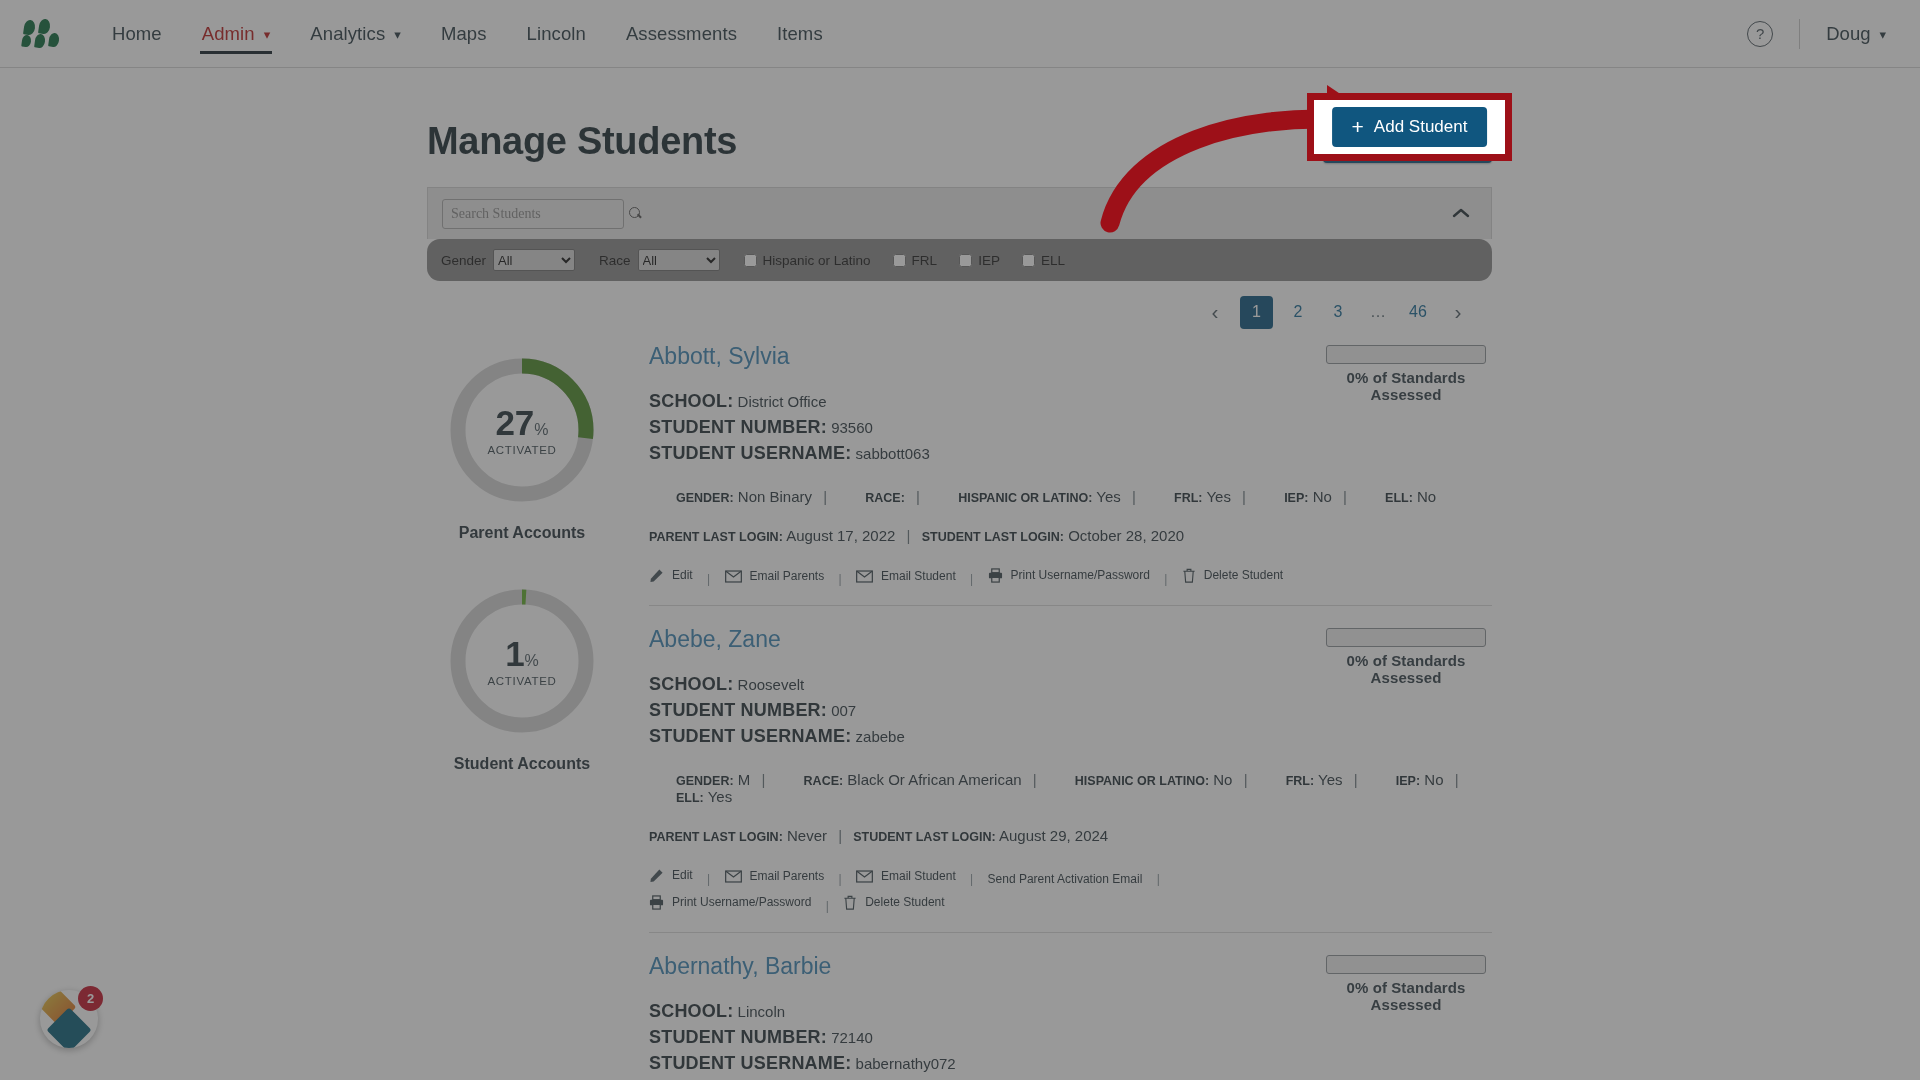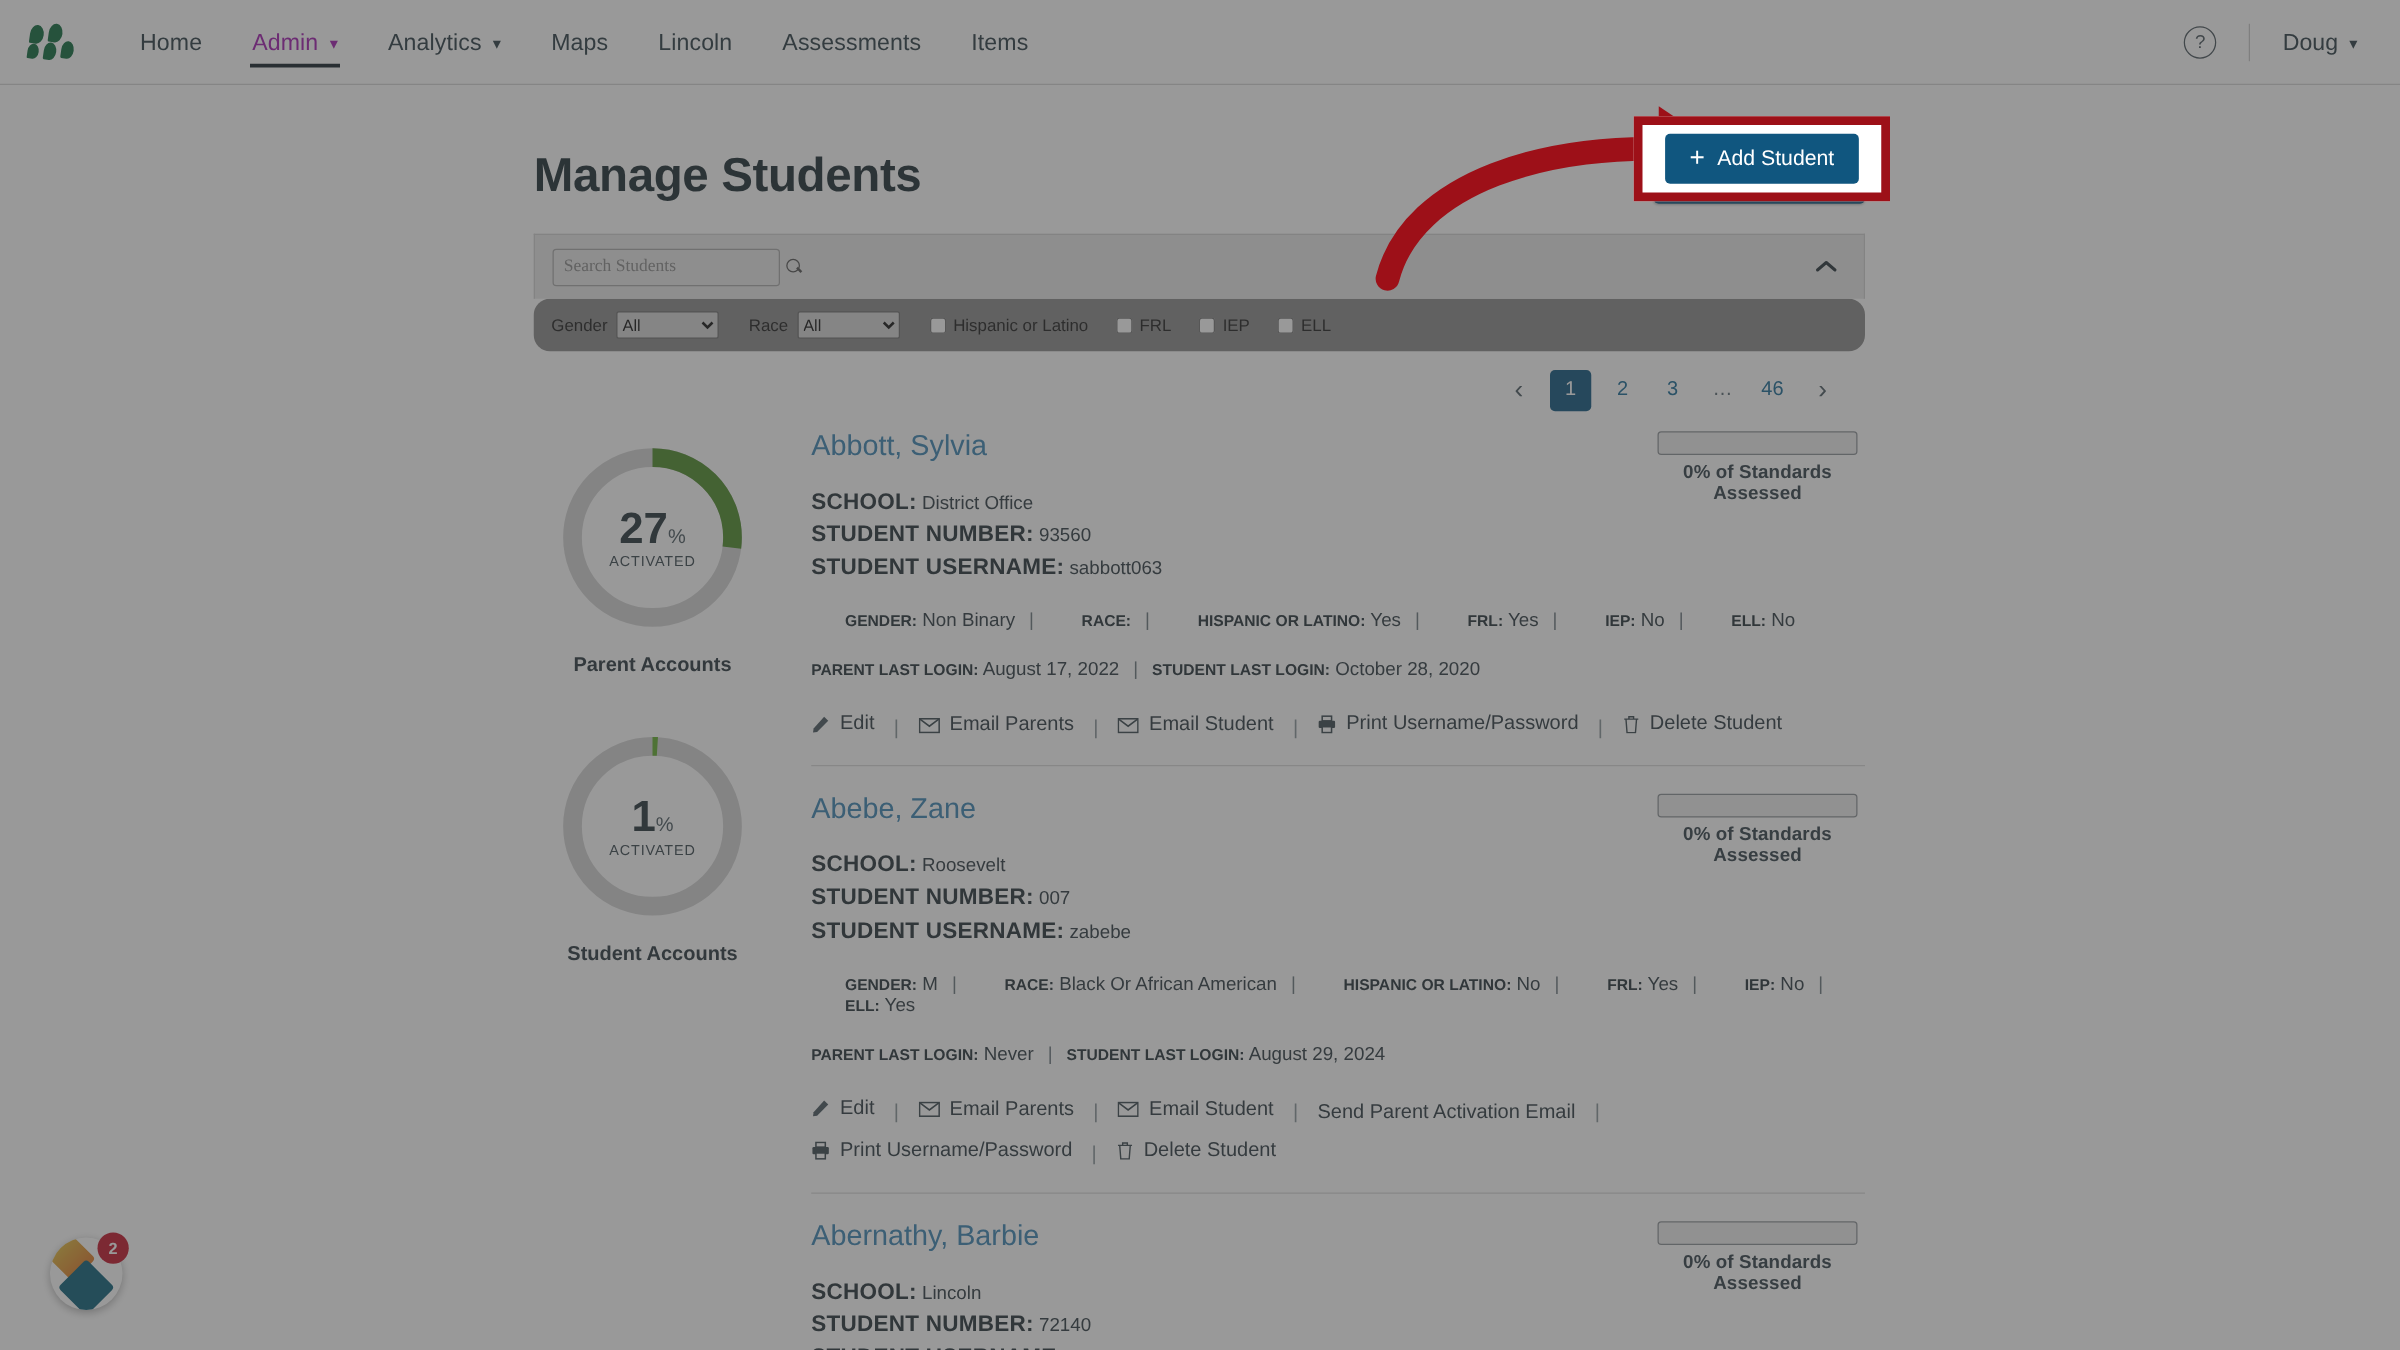--- a/index.html
+++ b/index.html
@@ -25,21 +25,21 @@
     display: flex; align-items: center; z-index: 10;
   }
   .logo { width: 44px; height: 30px; margin-left: 22px; margin-right: 26px; position: relative; }
   .leaf { position: absolute; background: #0f6b3d; border-radius: 60% 60% 60% 10%; transform: rotate(8deg); }
   .navitems { display: flex; align-items: center; height: 68px; }
   .navitem {
     position: relative; height: 68px; display: flex; align-items: center;
     padding: 0 20px; font-size: 18.5px; color: #2c3e46; cursor: pointer;
     letter-spacing: .1px;
   }
-  .navitem.active { color: #a21caf; }
+  .navitem.active { color: #b91c1c; }
   .navitem.active::after {
     content: ""; position: absolute; left: 18px; right: 18px; bottom: 14px;
     height: 3px; background: #16232b;
   }
   .caret { margin-left: 9px; font-size: 13px; line-height: 1; position: relative; top: 1px; }
   .nav-right { margin-left: auto; display: flex; align-items: center; padding-right: 34px; }
   .help-circle {
     width: 26px; height: 26px; border: 1.6px solid #4a565d; border-radius: 50%;
     display: flex; align-items: center; justify-content: center;
     font-size: 15px; color: #4a565d; cursor: pointer;
@@ -130,21 +130,21 @@
   .student { padding-bottom: 14px; border-bottom: 1px solid #d9d9d9; margin-bottom: 20px; position: relative; }
   .student:last-child { border-bottom: none; }
   .sname { font-size: 23px; color: #3d86b4; cursor: pointer; margin-bottom: 18px; }
   .meta { font-size: 15px; color: #2f3c43; line-height: 1.45; }
   .meta b { font-size: 18px; letter-spacing: .2px; color: #26333a; }
   .demo { margin-top: 22px; font-size: 15px; color: #2f3c43; }
   .demo b { font-size: 12.5px; color: #26333a; margin-left: 27px; }
   .sep { color: #6d7a81; margin: 0 7px; }
   .logins { margin-top: 22px; font-size: 15px; color: #2f3c43; }
   .logins b { font-size: 12.5px; color: #26333a; }
-  .actions { margin-top: 20px; font-size: 16px; color: #2f3c43; line-height: 1.9; }
+  .actions { margin-top: 20px; font-size: 12px; color: #2f3c43; line-height: 1.9; }
   .act { display: inline-flex; align-items: center; cursor: pointer; }
   .act .ico { margin-right: 8px; display: inline-flex; }
   .asep { color: #8b969c; margin: 0 11px; }
 
   .stdbar { position: absolute; right: 6px; top: 2px; width: 160px; text-align: center; }
   .bar { height: 19px; border: 1px solid #8d9297; border-radius: 3px; background: #efefef; }
   .barlbl { font-size: 15px; font-weight: bold; color: #33414a; margin-top: 5px; letter-spacing: .1px; }
 
   
   .chat { position: absolute; left: 40px; bottom: 32px; width: 58px; height: 58px; z-index: 40; }

